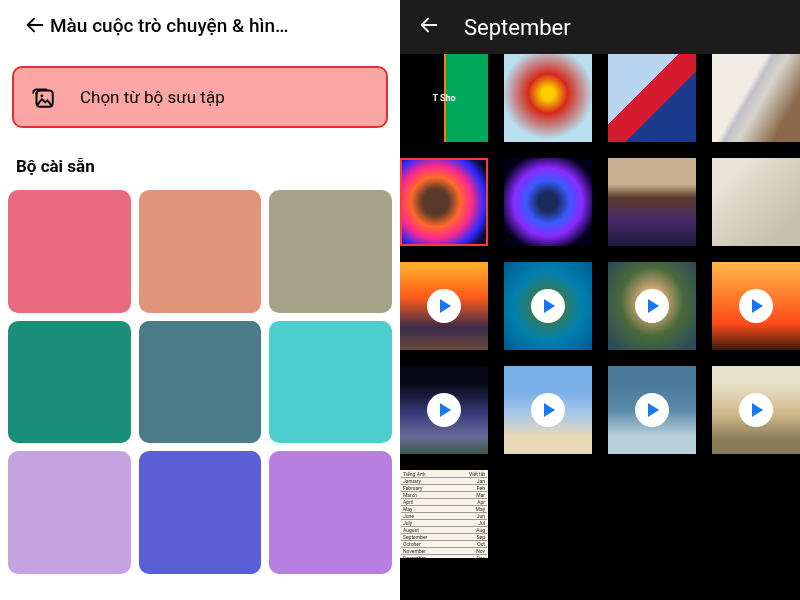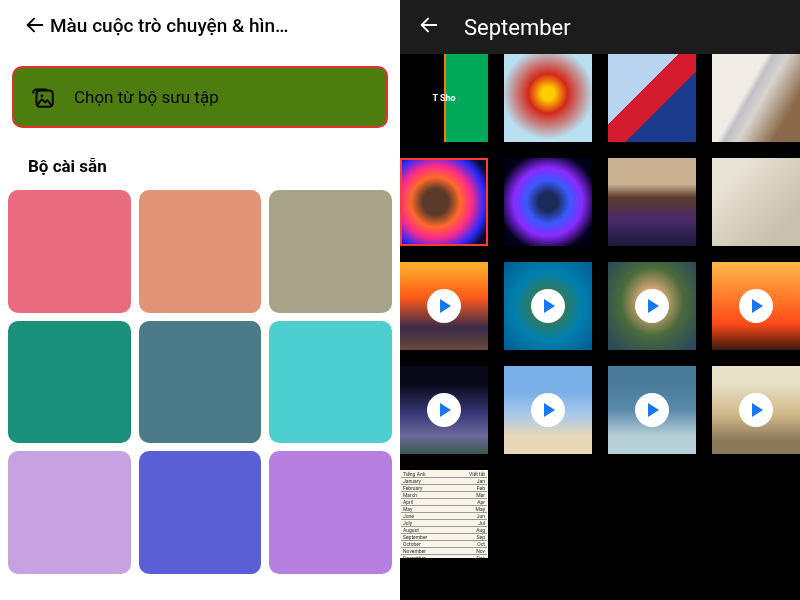--- a/index.html
+++ b/index.html
@@ -5,25 +5,25 @@
     * { margin: 0; padding: 0; box-sizing: border-box; }
     body { font-family: -apple-system, BlinkMacSystemFont, "Segoe UI", Roboto, sans-serif; width: 800px; height: 600px; display: flex; overflow: hidden; }
     .panel { height: 600px; overflow: hidden; }
     .panel-left { width: 400px; background: #fff; }
     .panel-right { width: 400px; background: #000; }
     
     .header-left { display: flex; padding: 14px 16px; gap: 4px; margin-left: 8px; }
     .back-arrow { cursor: pointer; }
     .title-left { font-size: 19px; font-weight: 500; color: #050505; white-space: nowrap; overflow: hidden; text-overflow: ellipsis; flex: 1; }
     
-    .gallery-btn { margin: 12px 12px 0 12px; border: 2.5px solid #e63030; border-radius: 10px; padding: 16px 16px; display: flex; align-items: center; gap: 18px; cursor: pointer; background: #4d7c0f; }
+    .gallery-btn { margin: 12px 12px 0 12px; border: 2.5px solid #e63030; border-radius: 10px; padding: 16px 16px; display: flex; align-items: center; gap: 24px; cursor: pointer; background: #fca5a5; }
     .gallery-icon svg { display: block; }
     .gallery-label { font-size: 17px; color: #050505; }
     
-    .section-title { font-size: 17px; font-weight: 700; color: #050505; padding: 28px 16px 14px 28px; }
+    .section-title { font-size: 17px; font-weight: 700; color: #050505; padding: 28px 16px 14px 16px; }
     
     .color-grid { display: grid; grid-template-columns: repeat(3, 1fr); gap: 8px; padding: 0 8px; }
     .color-swatch { aspect-ratio: 1/1; border-radius: 10px; cursor: pointer; }
     
     .header-right { background: #1c1c1c; display: flex; align-items: center; padding: 14px 18px; gap: 24px; }
     .back-arrow-light { cursor: pointer; }
     .title-right { font-size: 22px; font-weight: 400; color: #fff; }
     
     .thumb-grid { display: grid; grid-template-columns: repeat(4, 1fr); gap: 16px; padding: 0; }
     .thumb { aspect-ratio: 1/1; position: relative; cursor: pointer; overflow: hidden; }

